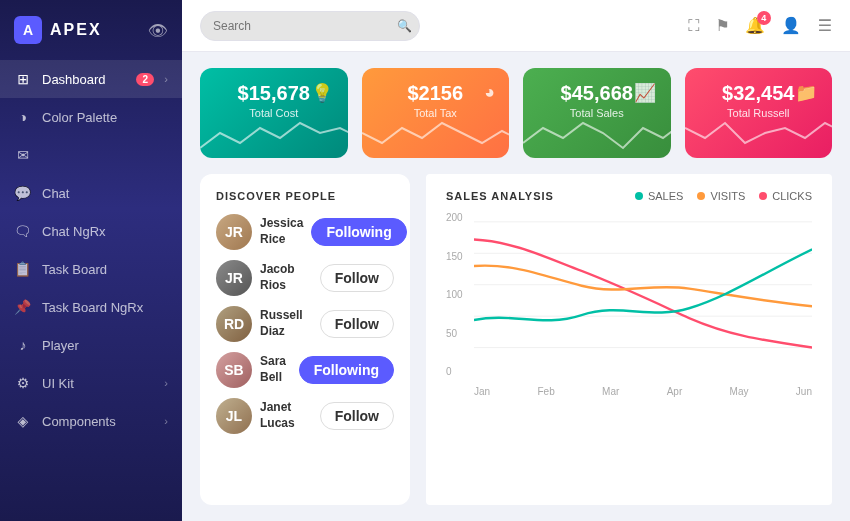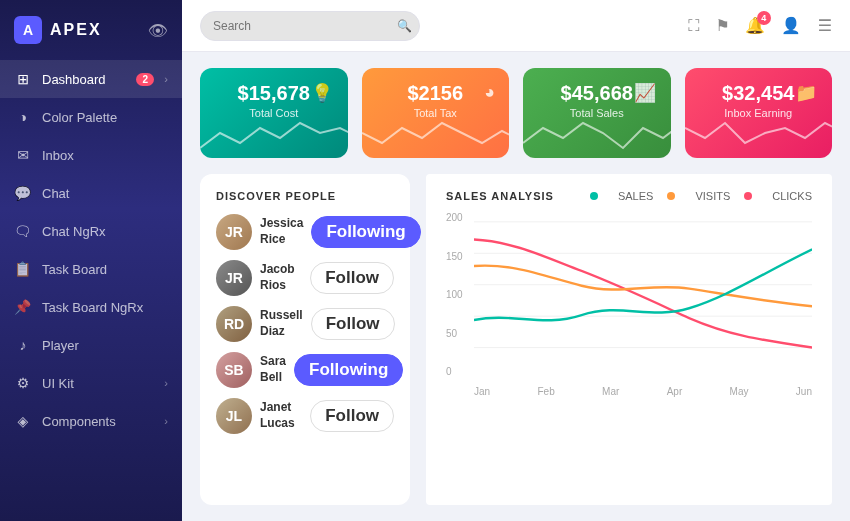--- a/index.html
+++ b/index.html
@@ -255,21 +255,21 @@
     .person-name {
       flex: 1;
       font-size: 12px;
       font-weight: 600;
       color: #333;
       line-height: 1.3;
     }
     .follow-btn {
       padding: 5px 14px;
       border-radius: 20px;
-      font-size: 17px;
+      font-size: 14px;
       font-weight: 600;
       cursor: pointer;
       border: 1.5px solid #ddd;
       background: white;
       color: #333;
       white-space: nowrap;
     }
     .follow-btn.following {
       background: #5b5bff;
       color: white;
@@ -298,21 +298,21 @@
     }
     .legend {
       display: flex;
       gap: 14px;
       font-size: 11px;
       color: #666;
     }
     .legend-item {
       display: flex;
       align-items: center;
-      gap: 20px;
+      gap: 5px;
     }
     .legend-dot {
       width: 8px;
       height: 8px;
       border-radius: 50%;
     }
     .chart-container {
       position: relative;
       height: 185px;
     }
@@ -368,21 +368,20 @@
       <span class="nav-label">Dashboard</span>
       <span class="nav-badge">2</span>
       <span class="nav-arrow">›</span>
     </div>
     <div class="nav-item">
       <span class="nav-icon">◑</span>
       <span class="nav-label">Color Palette</span>
     </div>
     <div class="nav-item">
       <span class="nav-icon">✉</span>
-      <span class="nav-label">Inbox</span>
     </div>
     <div class="nav-item">
       <span class="nav-icon">💬</span>
       <span class="nav-label">Chat</span>
     </div>
     <div class="nav-item">
       <span class="nav-icon">🗨</span>
       <span class="nav-label">Chat NgRx</span>
     </div>
     <div class="nav-item">
@@ -451,21 +450,21 @@
       <div class="stat-card stat-card-3">
         <div class="stat-amount">$45,668</div>
         <div class="stat-label">Total Sales</div>
         <div class="stat-icon">📈</div>
         <svg class="stat-wave" viewBox="0 0 160 45" preserveAspectRatio="none">
           <polyline points="0,30 20,15 40,25 60,10 80,20 100,35 120,15 140,25 160,10" fill="none" stroke="rgba(255,255,255,0.6)" stroke-width="2"></polyline>
         </svg>
       </div>
       <div class="stat-card stat-card-4">
         <div class="stat-amount">$32,454</div>
-        <div class="stat-label">Inbox Earning</div>
+        <div class="stat-label">Total Russell</div>
         <div class="stat-icon">📁</div>
         <svg class="stat-wave" viewBox="0 0 160 45" preserveAspectRatio="none">
           <polyline points="0,15 20,25 40,10 60,30 80,20 100,15 120,25 140,10 160,20" fill="none" stroke="rgba(255,255,255,0.6)" stroke-width="2"></polyline>
         </svg>
       </div>
     </div>
 
     <div class="bottom-row">
 
       <div class="discover-panel">

